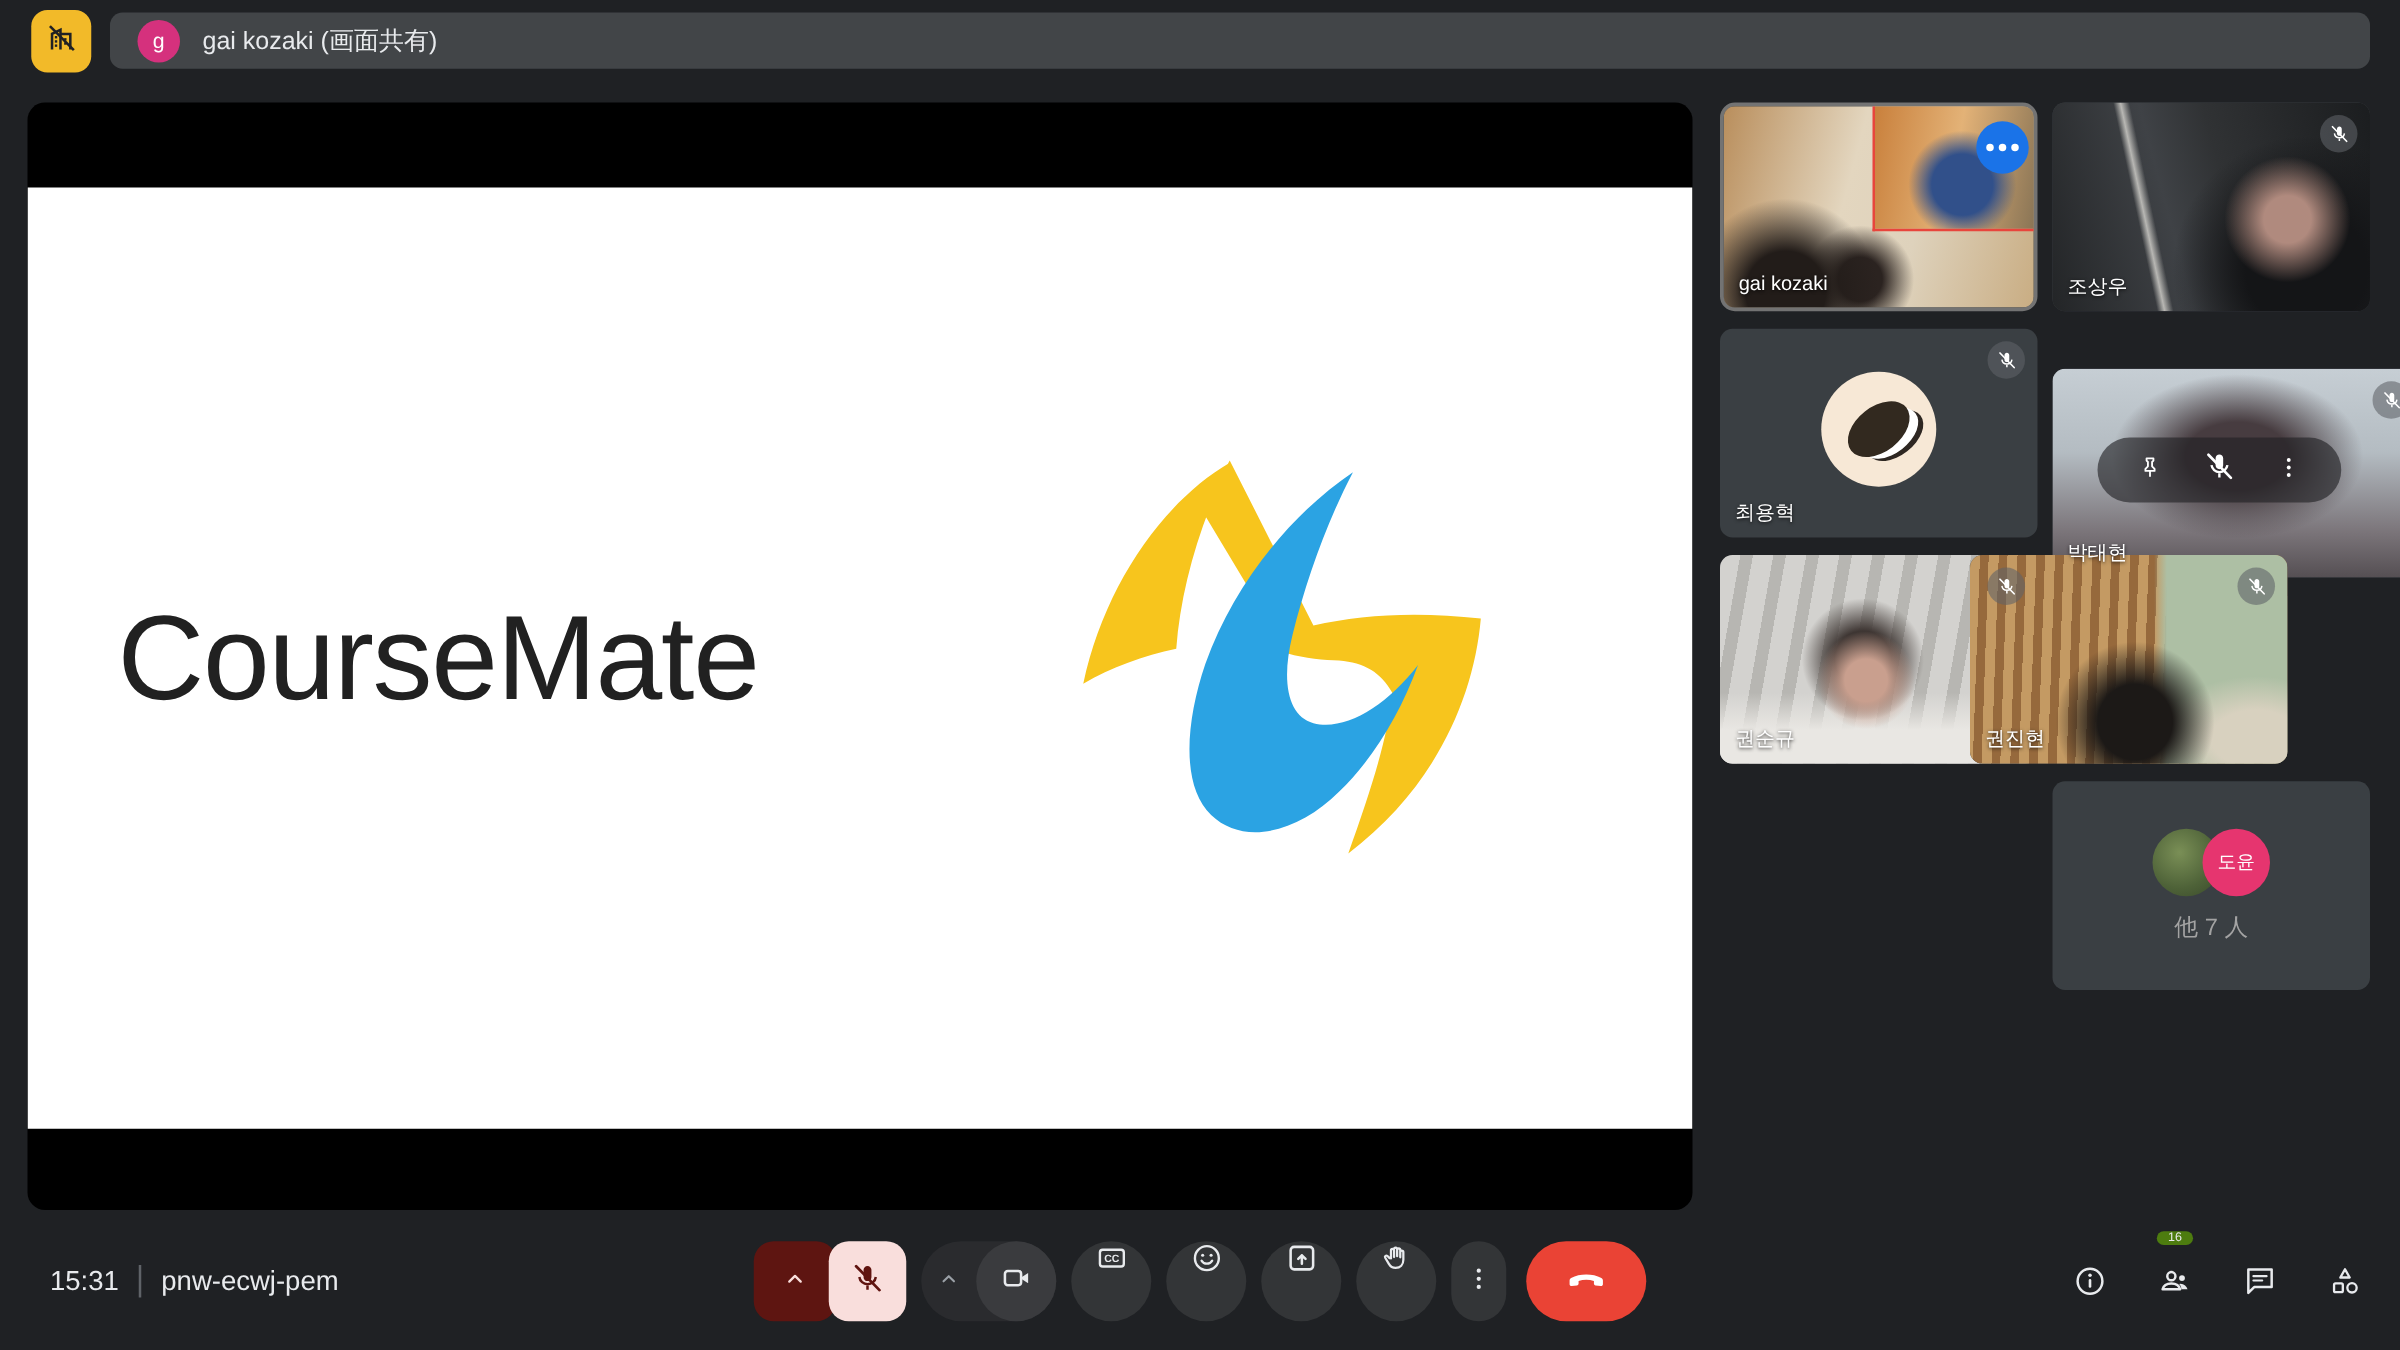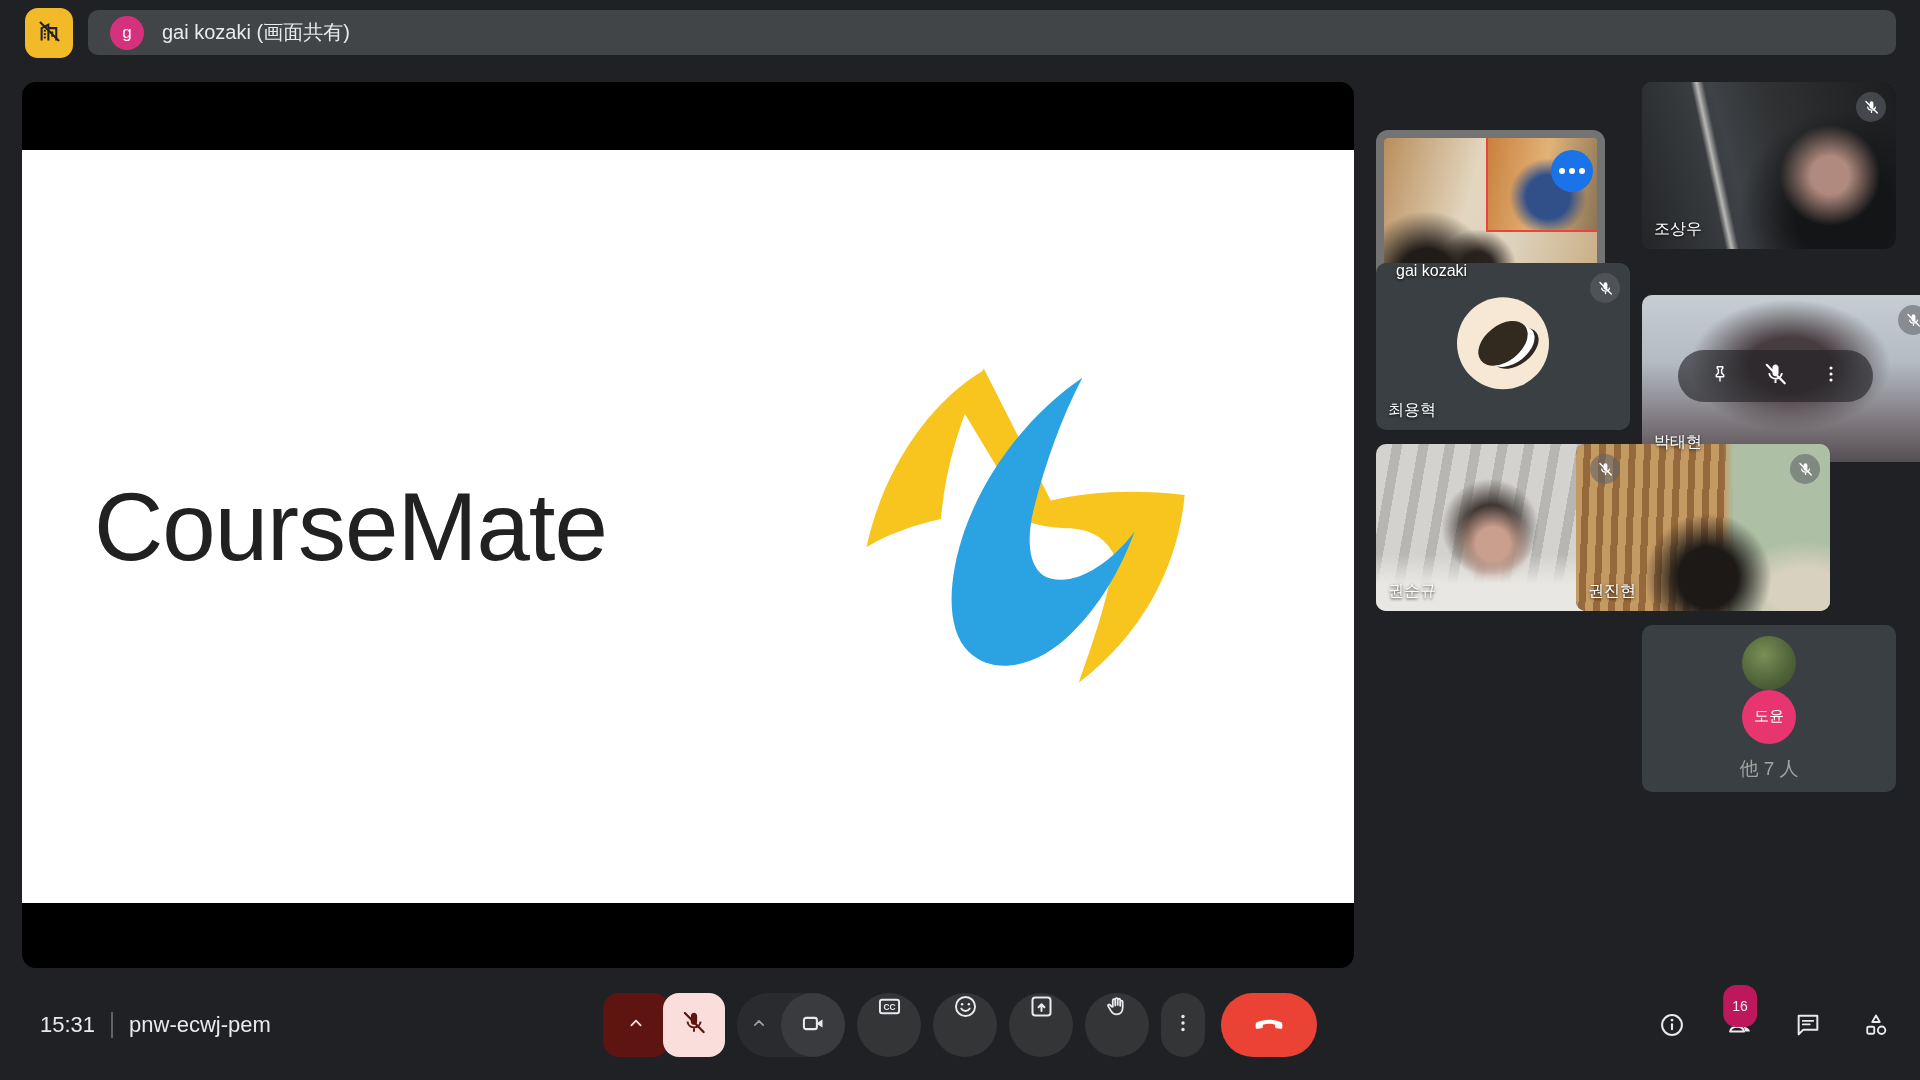--- a/index.html
+++ b/index.html
@@ -27,21 +27,21 @@
 
   
   .tile { position:absolute; border-radius:10px; overflow:hidden; background:#3a3f43; }
   .tile .fill { position:absolute; inset:0; }
   .tile-label { position:absolute; left:12px; bottom:9px; font-size:16px; color:#fff;
     text-shadow:0 1px 3px rgba(0,0,0,.85); z-index:6; white-space:nowrap; }
   .micoff-badge { position:absolute; top:10px; right:10px; width:30px; height:30px; border-radius:50%;
     background:rgba(95,99,104,.58); display:flex; align-items:center; justify-content:center; color:#fff; z-index:6; }
   .micoff-badge svg { width:17px; height:17px; }
 
-  #tile-gai { left:1376px; top:82px; width:229px; height:167px; border:8px solid #737373; border-radius:12px;margin-top:48px; }
+  #tile-gai { left:1376px; top:82px; width:254px; height:167px; border:3px solid #737373; border-radius:12px; }
   .v-gai { background:
       radial-gradient(circle at 20% 92%, #221c19 0 13%, rgba(34,28,25,0) 30%),
       radial-gradient(circle at 44% 86%, #2b2320 0 9%, rgba(43,35,32,0) 22%),
       linear-gradient(105deg,#b98e5c 0%,#e3d6bf 40%,#ded2bc 62%,#c9ad83 100%); }
   .pip { position:absolute; top:0; right:0; width:52%; height:62%;
     border-left:2.5px solid #e8453c; border-bottom:2.5px solid #e8453c;
     background:
       radial-gradient(circle at 55% 64%, #31508a 0 26%, rgba(49,80,138,0) 46%),
       linear-gradient(100deg,#c9803c 0%,#e3b277 50%,#8a7556 100%); }
   .more-dot { position:absolute; top:12px; right:4px; width:42px; height:42px; border-radius:50%;
@@ -83,21 +83,21 @@
   .v-kwon2 { background:
       radial-gradient(ellipse at 52% 80%, #1c1917 0 16%, rgba(0,0,0,0) 34%),
       radial-gradient(ellipse at 90% 88%, #d8d1bf 0 11%, rgba(0,0,0,0) 24%),
       linear-gradient(90deg, rgba(0,0,0,0) 58%, #adbfa4 62%),
       repeating-linear-gradient(92deg,#c49a63 0 8px,#96693c 8px 15px); }
 
   #tile-yoon { left:1376px; top:625px; width:254px; height:167px; background:#040404; }
 
   #tile-overflow { left:1642px; top:625px; width:254px; height:167px;
     display:flex; flex-direction:column; align-items:center; justify-content:center; gap:12px; }
-  .ov-avatars { display:flex; align-items:flex-end;flex-direction:column; }
+  .ov-avatars { display:flex; align-items:flex-start; }
   .av-green { width:54px; height:54px; border-radius:50%;
     background:radial-gradient(circle at 40% 35%, #7a8f56, #4e6238 60%, #39492a); }
   .av-pink { width:54px; height:54px; border-radius:50%; background:#e6356f; margin-left:-14px;
     display:flex; align-items:center; justify-content:center; color:#fff; font-size:15px; z-index:2; }
   .ov-label { color:#a3a3a3; font-size:19px; }
 
   #tile-yuto { left:1510px; top:806px; width:256px; height:166px; }
   .v-yuto { background:
       radial-gradient(ellipse at 46% 78%, #473b31 0 22%, rgba(0,0,0,0) 46%),
       linear-gradient(90deg, rgba(0,0,0,0) 80%, #97743f 90%),
@@ -127,21 +127,21 @@
     display:flex; align-items:center; justify-content:center; }
   .kebab-btn svg { width:24px; height:24px; }
   .end-btn { width:96px; height:64px; border-radius:32px; background:#ea4335; color:#fff;
     display:flex; align-items:center; justify-content:center; margin-left:4px; }
   .end-btn svg { width:32px; height:32px; }
   .bb-right { position:absolute; right:30px; top:993px; height:64px; display:flex; align-items:center;
     gap:40px; color:#e8eaed; }
   .icon-btn { position:relative; width:28px; height:28px; }
   .icon-btn svg { width:28px; height:28px; display:block; }
   .count-badge { position:absolute; top:-26px; left:50%; transform:translateX(-50%);
-    background:#be185d; color:#e8eaed; font-size:14px; padding:13px 9px; border-radius:13px; }
+    background:#4d7c0f; color:#e8eaed; font-size:10px; padding:0 9px; border-radius:13px; }
 </style>
 </head>
 <body>
 
 <div id="stage">
 
   <div class="presenting-chip">
     <span>
       <svg viewBox="0 0 24 24">
           <g fill="none" stroke="#202124" stroke-width="1.8">

